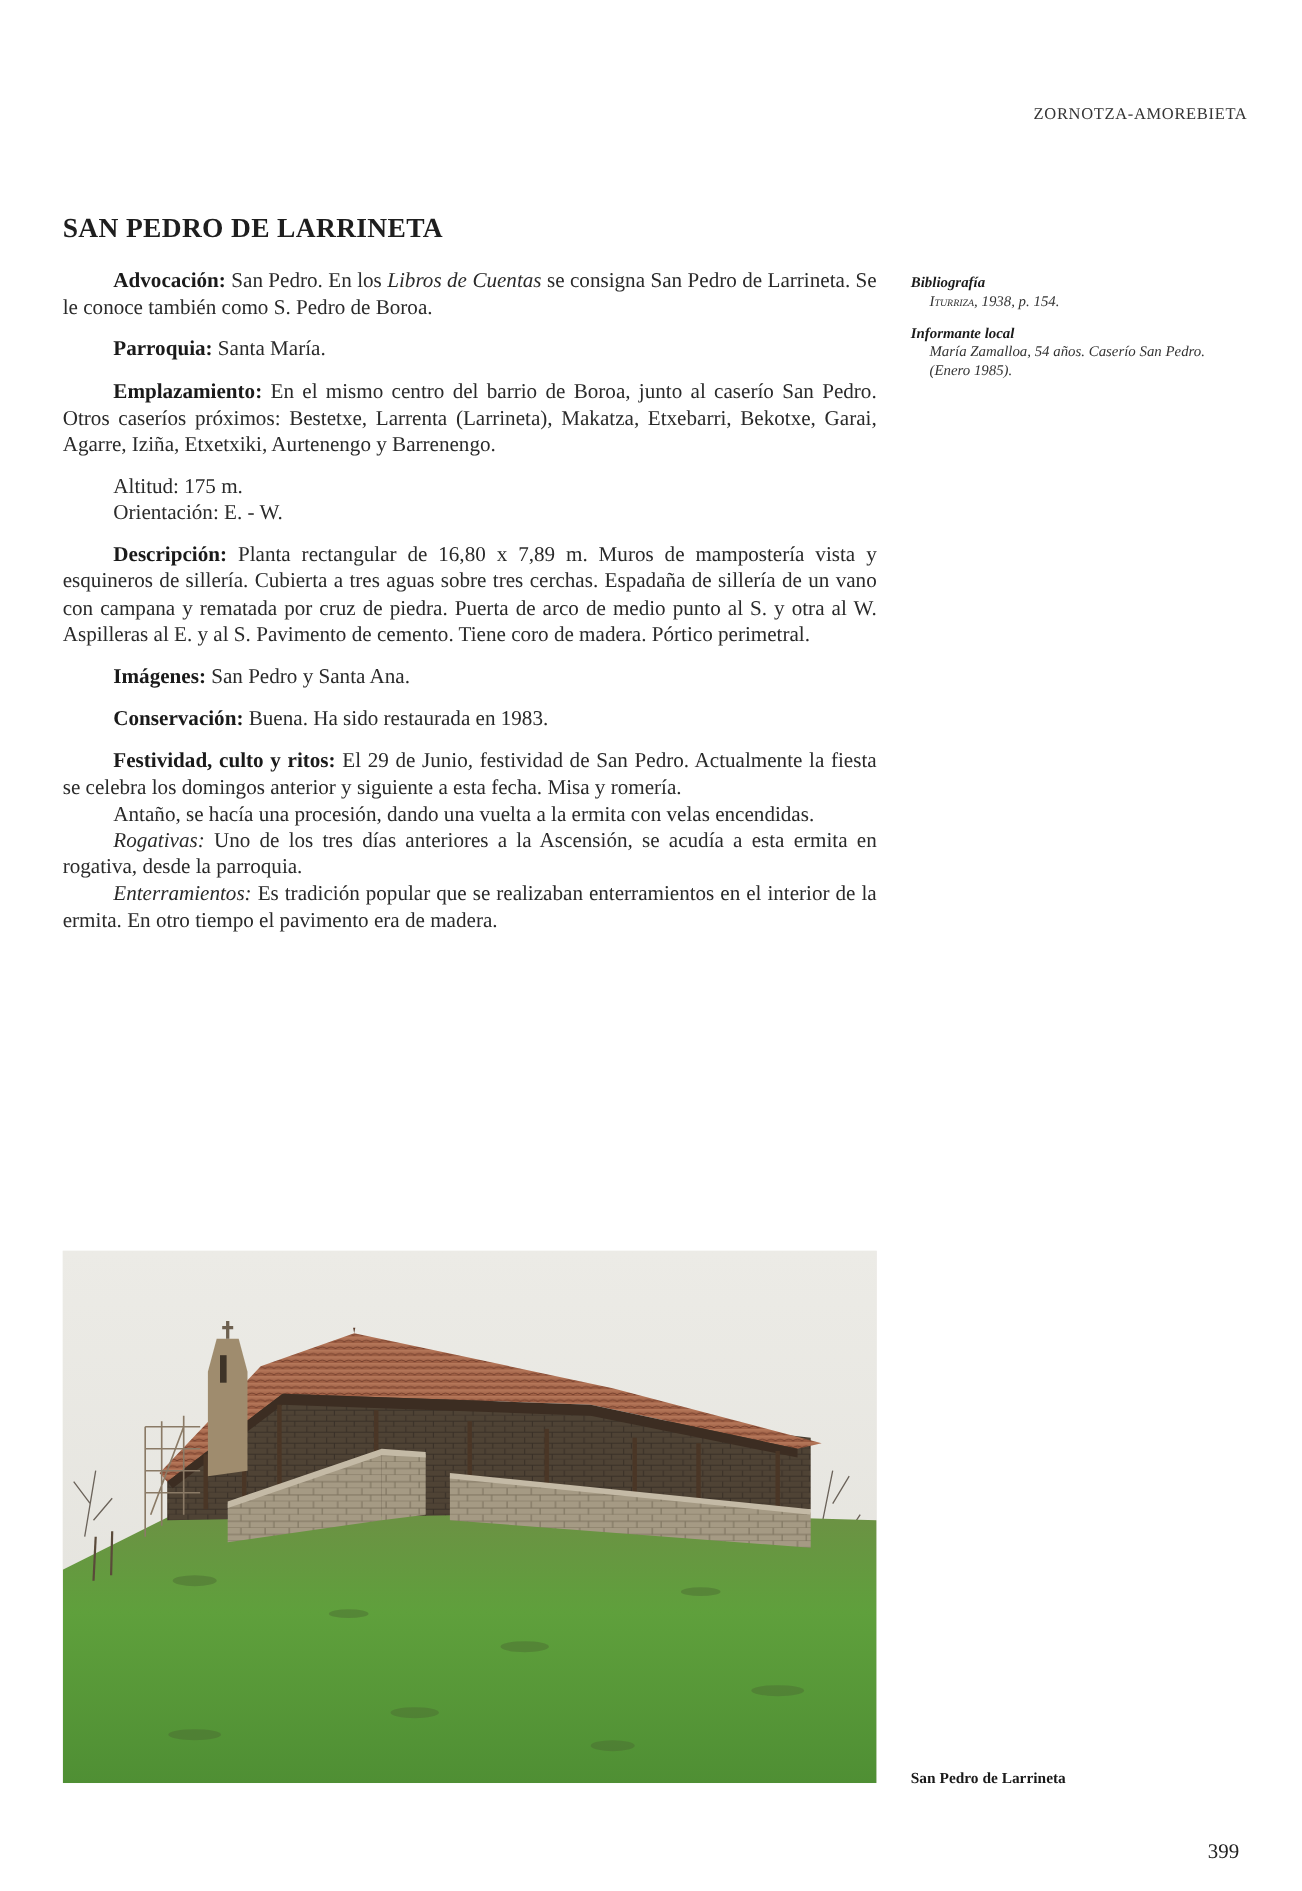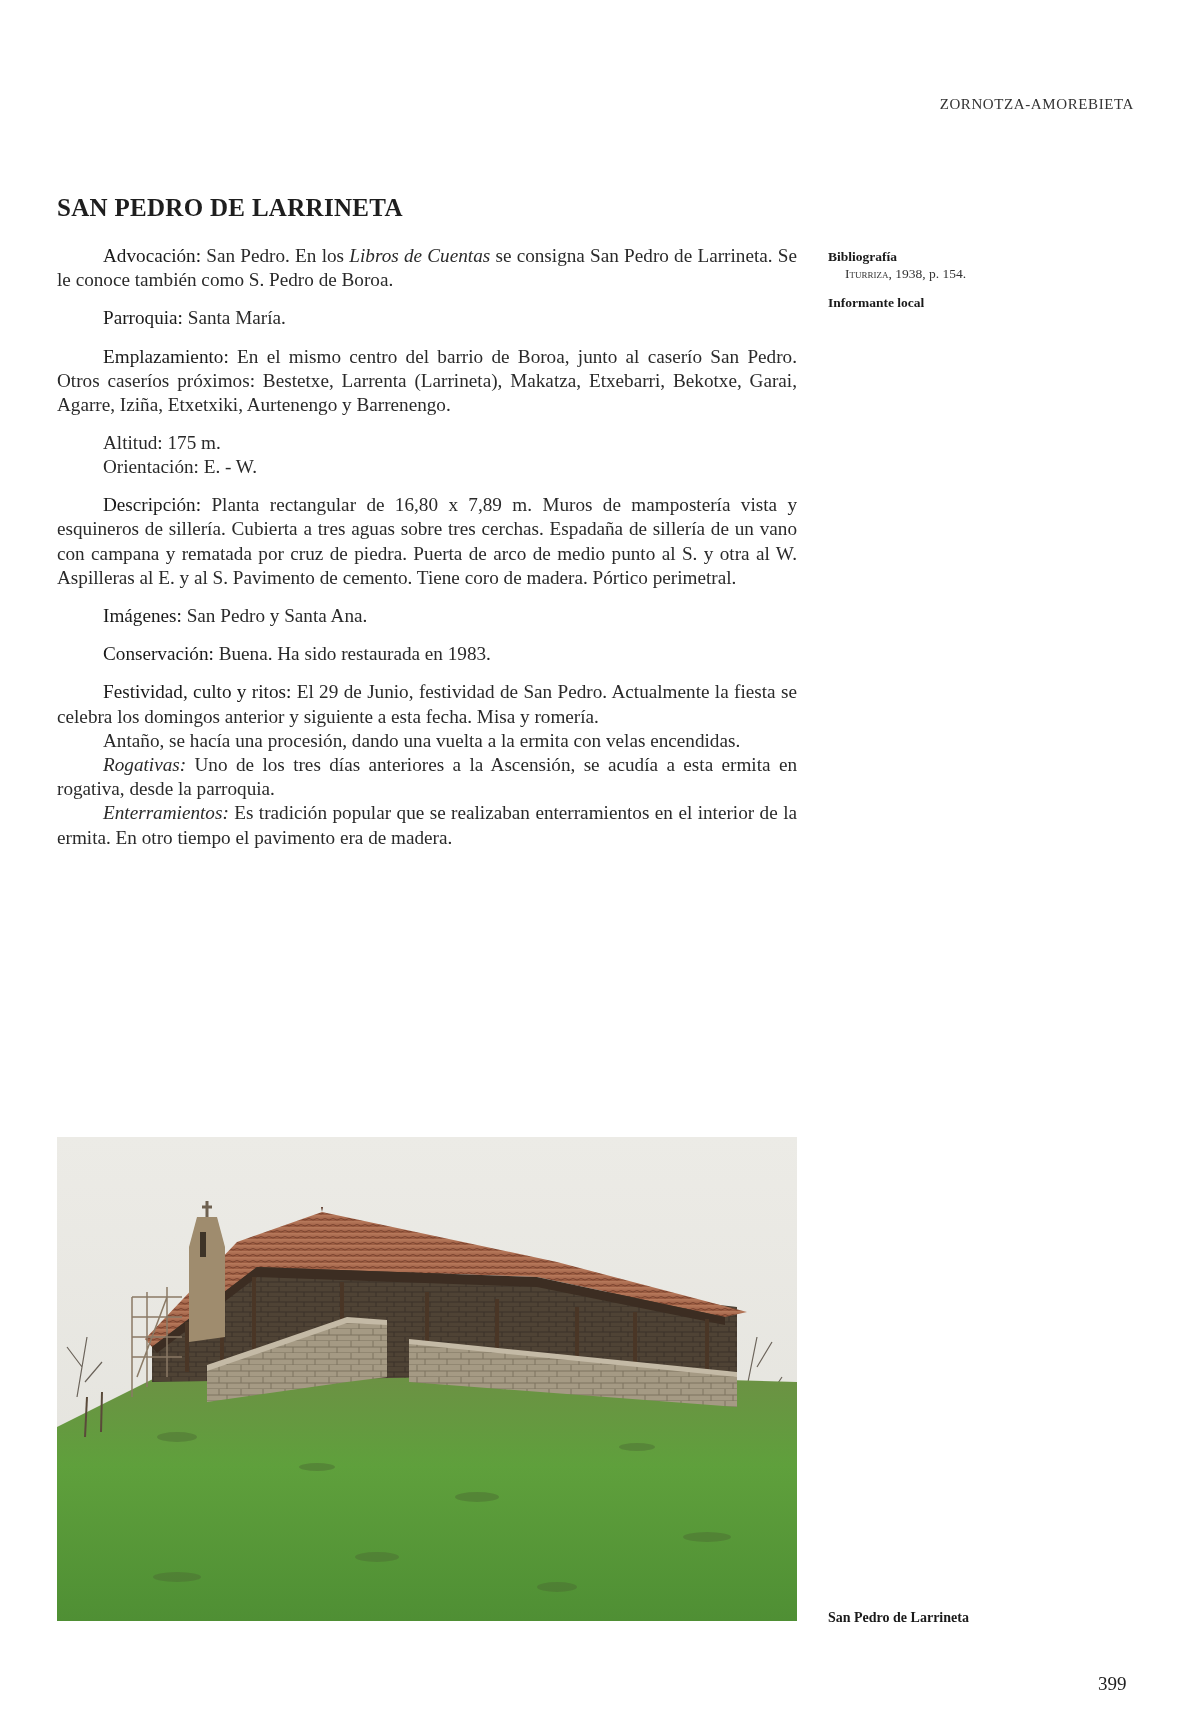--- a/index.html
+++ b/index.html
@@ -16,28 +16,28 @@
       position: absolute; top: 194px; left: 57px;
       font-size: 25px; font-weight: bold; color: #1e1e1e; letter-spacing: 0.3px;
       margin: 0;
     }
     .main {
       position: absolute; top: 244px; left: 57px; width: 740px;
       font-size: 19.2px; line-height: 24.2px; color: #2a2a2a;
       text-align: justify;
     }
     .para { margin: 0 0 14px 0; text-indent: 46px; }
-    .para .lbl { font-weight: normal; color: #1a1a1a; }
+    .para .lbl { font-weight: bold; color: #1a1a1a; }
     .para em { font-style: italic; }
     .sub { margin: 0; text-indent: 46px; }
     .coords { margin: 0 0 14px 46px; text-indent: 0; }
     .coords div { line-height: 24px; }
     .sidebar {
       position: absolute; top: 248px; left: 828px; width: 300px;
-      font-size: 13.5px; line-height: 17px; color: #333;
+      font-size: 13.5px; line-height: 17px; color: #333; font-style: italic;
     }
     .side-block { margin-bottom: 12px; }
     .side-h { font-weight: bold; color: #1a1a1a; }
     .side-t { padding-left: 17px; }
     .sc { font-variant: small-caps; }
     .photo {
       position: absolute; left: 57px; top: 1137px; width: 740px; height: 484px;
       overflow: hidden; background: #e8e6e1;
     }
     .photo svg { display: block; }
@@ -92,20 +92,21 @@
   </p>
 </div>
 
 <div class="sidebar">
   <div class="side-block">
     <div class="side-h">Bibliografía</div>
     <div class="side-t"><span class="sc">Iturriza</span><span>, 1938, p. 154.</span></div>
   </div>
   <div class="side-block">
     <div class="side-h">Informante local</div>
+    <div class="side-t">María Zamalloa, 54 años. Caserío San Pedro. (Enero 1985).</div>
   </div>
 </div>
 
 <div class="photo" title="Photograph of the hermitage San Pedro de Larrineta on a grassy hill">
   <svg width="740" height="484" viewBox="0 0 740 484" xmlns="http://www.w3.org/2000/svg">
     <defs>
       <linearGradient id="sky" x1="0" y1="0" x2="0" y2="1">
         <stop offset="0" stop-color="#ecebe6"></stop>
         <stop offset="1" stop-color="#e2e1db"></stop>
       </linearGradient>

